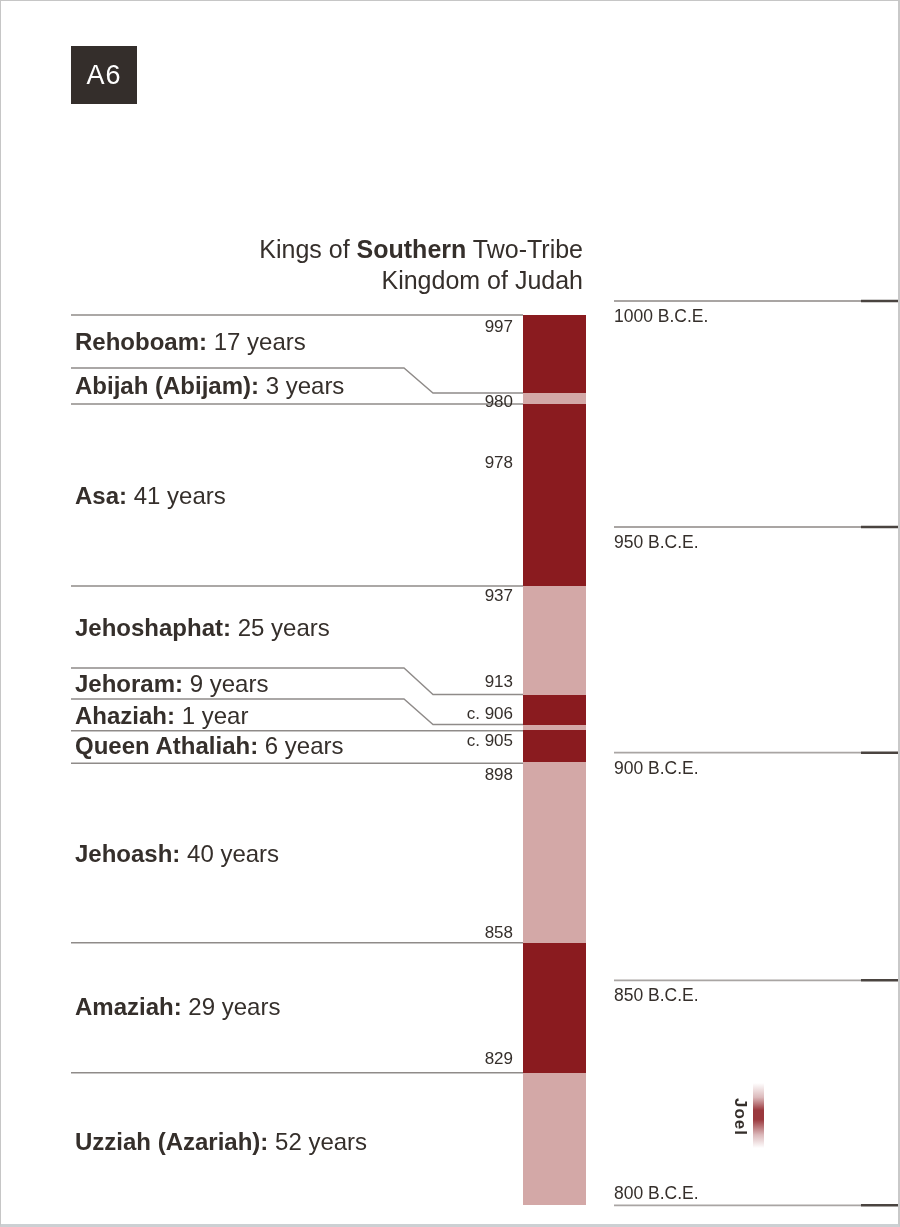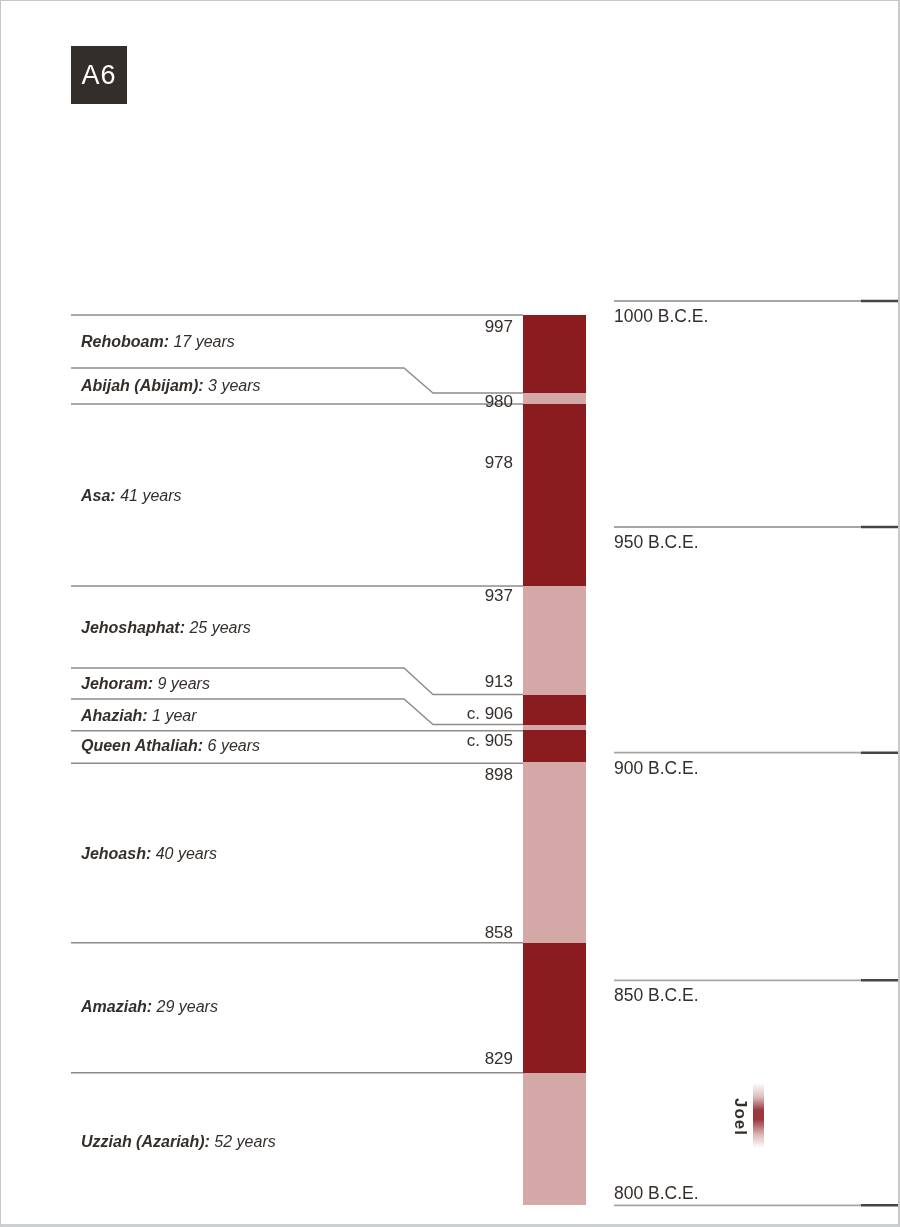--- a/index.html
+++ b/index.html
@@ -1,39 +1,43 @@
 <!DOCTYPE html>
 <html><head>
 <meta charset="utf-8">
 <style>
   html,body{margin:0;padding:0;background:#ffffff;}
   body{font-family:"Liberation Sans",sans-serif;}
   .page{position:relative;width:900px;height:1227px;box-sizing:border-box;background:#fff;
         border:1px solid #c6c6c6;border-right:2px solid #c9c9c9;border-bottom:3px solid #ccd0d3;overflow:hidden;}
-  .badge{position:absolute;left:70px;top:45px;width:56px;height:58px;display:flex;align-items:center;justify-content:center;
+  .badge{position:absolute;left:70px;top:45px;width:66px;height:58px;display:flex;align-items:center;justify-content:center;
          font-size:27px;letter-spacing:1px;}
   .title{position:absolute;left:160px;top:54px;font-size:36px;line-height:46px;font-weight:400;}
   .subtitle{position:absolute;top:233px;right:315px;text-align:right;font-size:25px;line-height:31px;font-weight:400;}
   .subtitle b{font-weight:700;}
-  .king-label{position:absolute;left:80px;font-size:16px;line-height:26px;white-space:nowrap;font-style:italic;}
+  .king-label{position:absolute;left:74px;font-size:24px;line-height:26px;white-space:nowrap;}
   .king-label b{font-weight:700;}
   .year-label{position:absolute;right:385px;font-size:17px;line-height:18px;white-space:nowrap;}
   .grid-label{position:absolute;left:613px;font-size:17.5px;line-height:19px;white-space:nowrap;}
   .bar{position:absolute;left:522px;top:314px;width:63px;height:890px;}
   .seg{position:absolute;left:0;width:63px;}
   svg.overlay{position:absolute;left:0;top:0;pointer-events:none;}
   .prophet-marker{position:absolute;}
   .prophet-text{position:absolute;writing-mode:vertical-rl;text-orientation:mixed;font-weight:700;font-size:17px;letter-spacing:1px;}
 </style>
 </head>
 <body>
 
 <div class="page" style="color: rgb(53, 47, 43);">
   <div class="badge" style="background: rgb(52, 46, 43); color: rgb(255, 255, 255);">A6</div>
   <div class="title">
+  </div>
+  <div class="subtitle">
+    <div><span>Kings of </span><b>Southern</b><span> Two-Tribe</span></div>
+    <div>Kingdom of Judah</div>
   </div>
 
   <svg class="overlay" id="line-overlay" width="900" height="1227" viewBox="0 0 900 1227">
       <polyline points="613,300 860,300" fill="none" stroke="#a9a5a3" stroke-width="1.8"></polyline>
       <polyline points="860,300 897,300" fill="none" stroke="#4a4440" stroke-width="2.6"></polyline>
       <polyline points="613,526 860,526" fill="none" stroke="#a9a5a3" stroke-width="1.8"></polyline>
       <polyline points="860,526 897,526" fill="none" stroke="#4a4440" stroke-width="2.6"></polyline>
       <polyline points="613,751.7 860,751.7" fill="none" stroke="#a9a5a3" stroke-width="1.8"></polyline>
       <polyline points="860,751.7 897,751.7" fill="none" stroke="#4a4440" stroke-width="2.6"></polyline>
       <polyline points="613,979.3 860,979.3" fill="none" stroke="#a9a5a3" stroke-width="1.8"></polyline>

